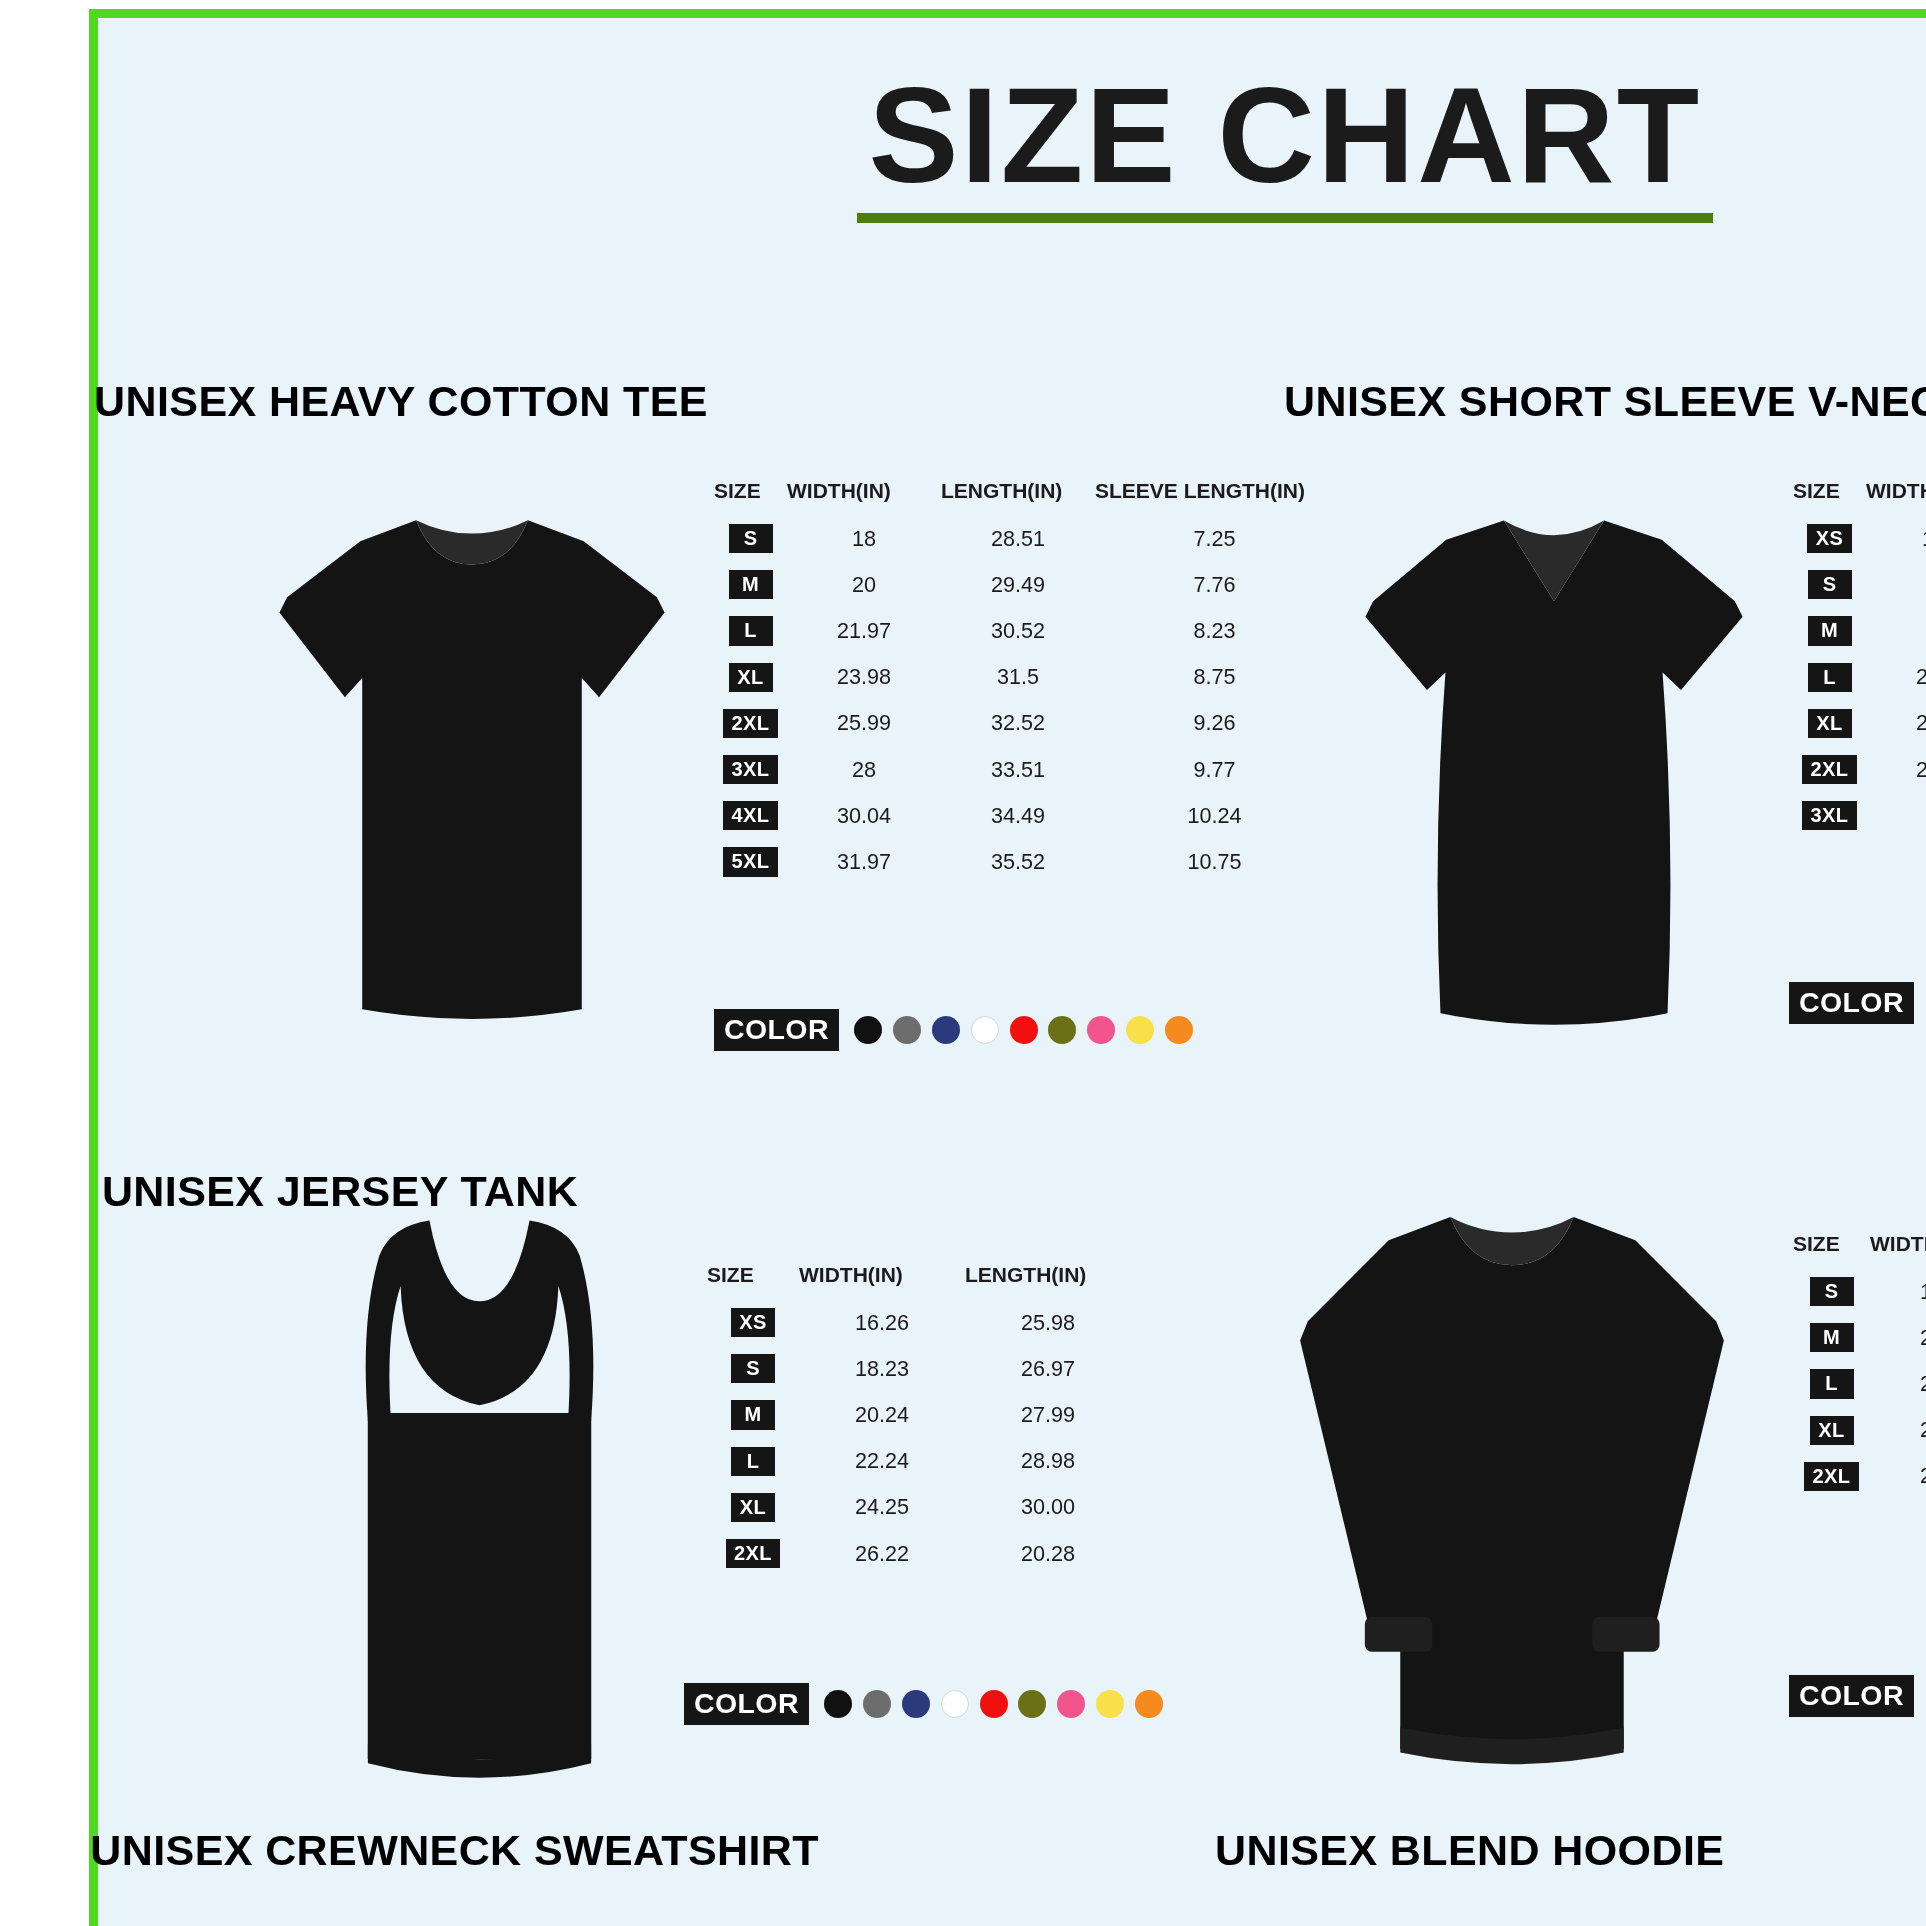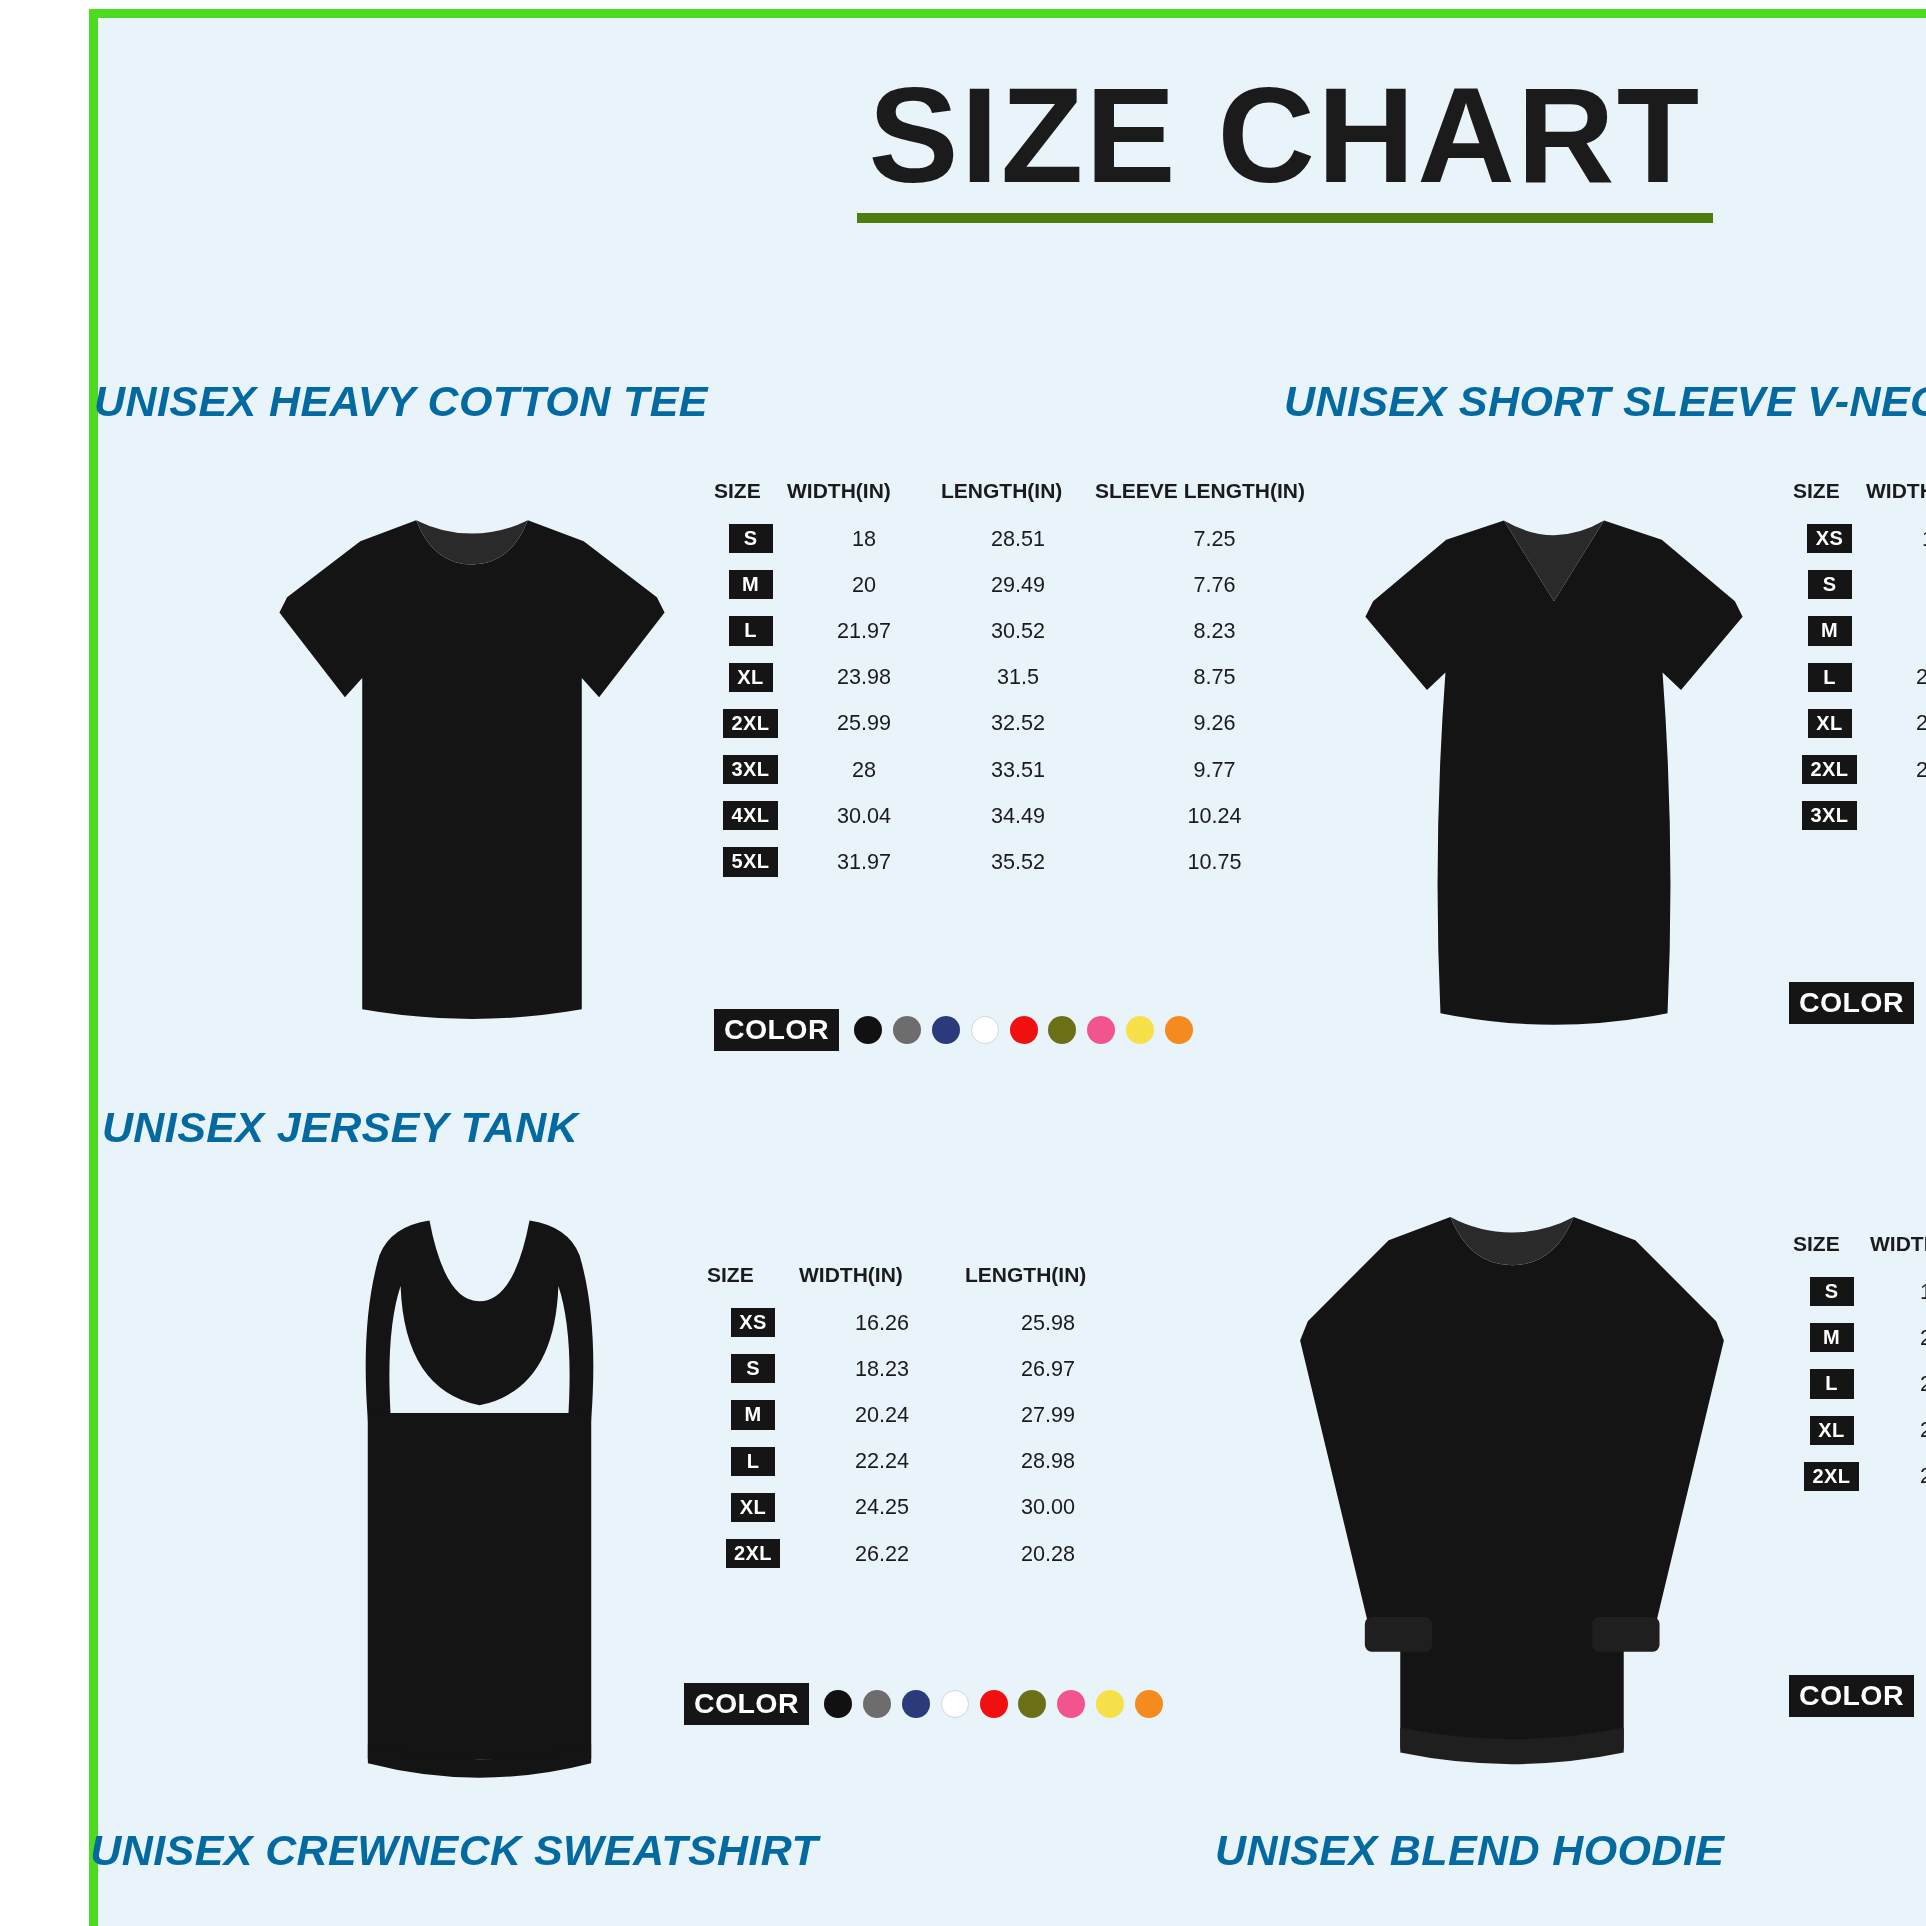--- a/index.html
+++ b/index.html
@@ -56,24 +56,23 @@
     line-height: 1.05;
     font-family: "Liberation Sans", sans-serif;
     border-bottom: 10px solid #4d7c0f;
     padding: 0 11.6px 7px 11.6px;
   }
 
   .section-title {
     position: absolute;
     font-size: 43px;
     font-weight: bold;
-    color: #0369a1;
+    color: #000000;
     letter-spacing: 0.4px;
     white-space: nowrap;
-    font-style: italic;
   }
 
   
   .garment {
     position: absolute;
   }
 
   
   .tbl {
     position: absolute;
@@ -275,21 +274,21 @@
             <td>28</td>
           </tr>
       </tbody>
     </table>
 
     <div class="color-row" style="left:1691px; top:963px;">
       <span class="color-label">COLOR</span>
 
     </div>
 
-    <div class="section-title" style="left:3.9px; top:1084px;">UNISEX JERSEY TANK</div>
+    <div class="section-title" style="left:3.9px; top:1148px;">UNISEX JERSEY TANK</div>
 
     <svg class="garment" style="left:216px; top:1186px;" width="331" height="593" viewBox="0 0 860 1540">
       <path d="M300 40 Q200 55 170 130 Q120 300 140 560 L200 560 Q185 330 225 210 Q235 480 430 520 Q625 480 635 210 Q675 330 660 560 L720 560 Q740 300 690 130 Q660 55 560 40 Q520 250 430 250 Q340 250 300 40 Z" fill="#141414"></path>
       <path d="M140 555 L200 555 L200 1420 Q430 1470 660 1420 L660 555 L720 555 L720 1440 Q430 1510 140 1440 Z" fill="#141414"></path>
       <rect x="140" y="540" width="580" height="900" fill="#141414"></rect>
       <path d="M140 1400 Q430 1480 720 1400 L720 1450 Q430 1525 140 1450 Z" fill="#141414"></path>
     </svg>
 
     <table class="tbl" style="left:609px; top:1244px;">
       <thead>

